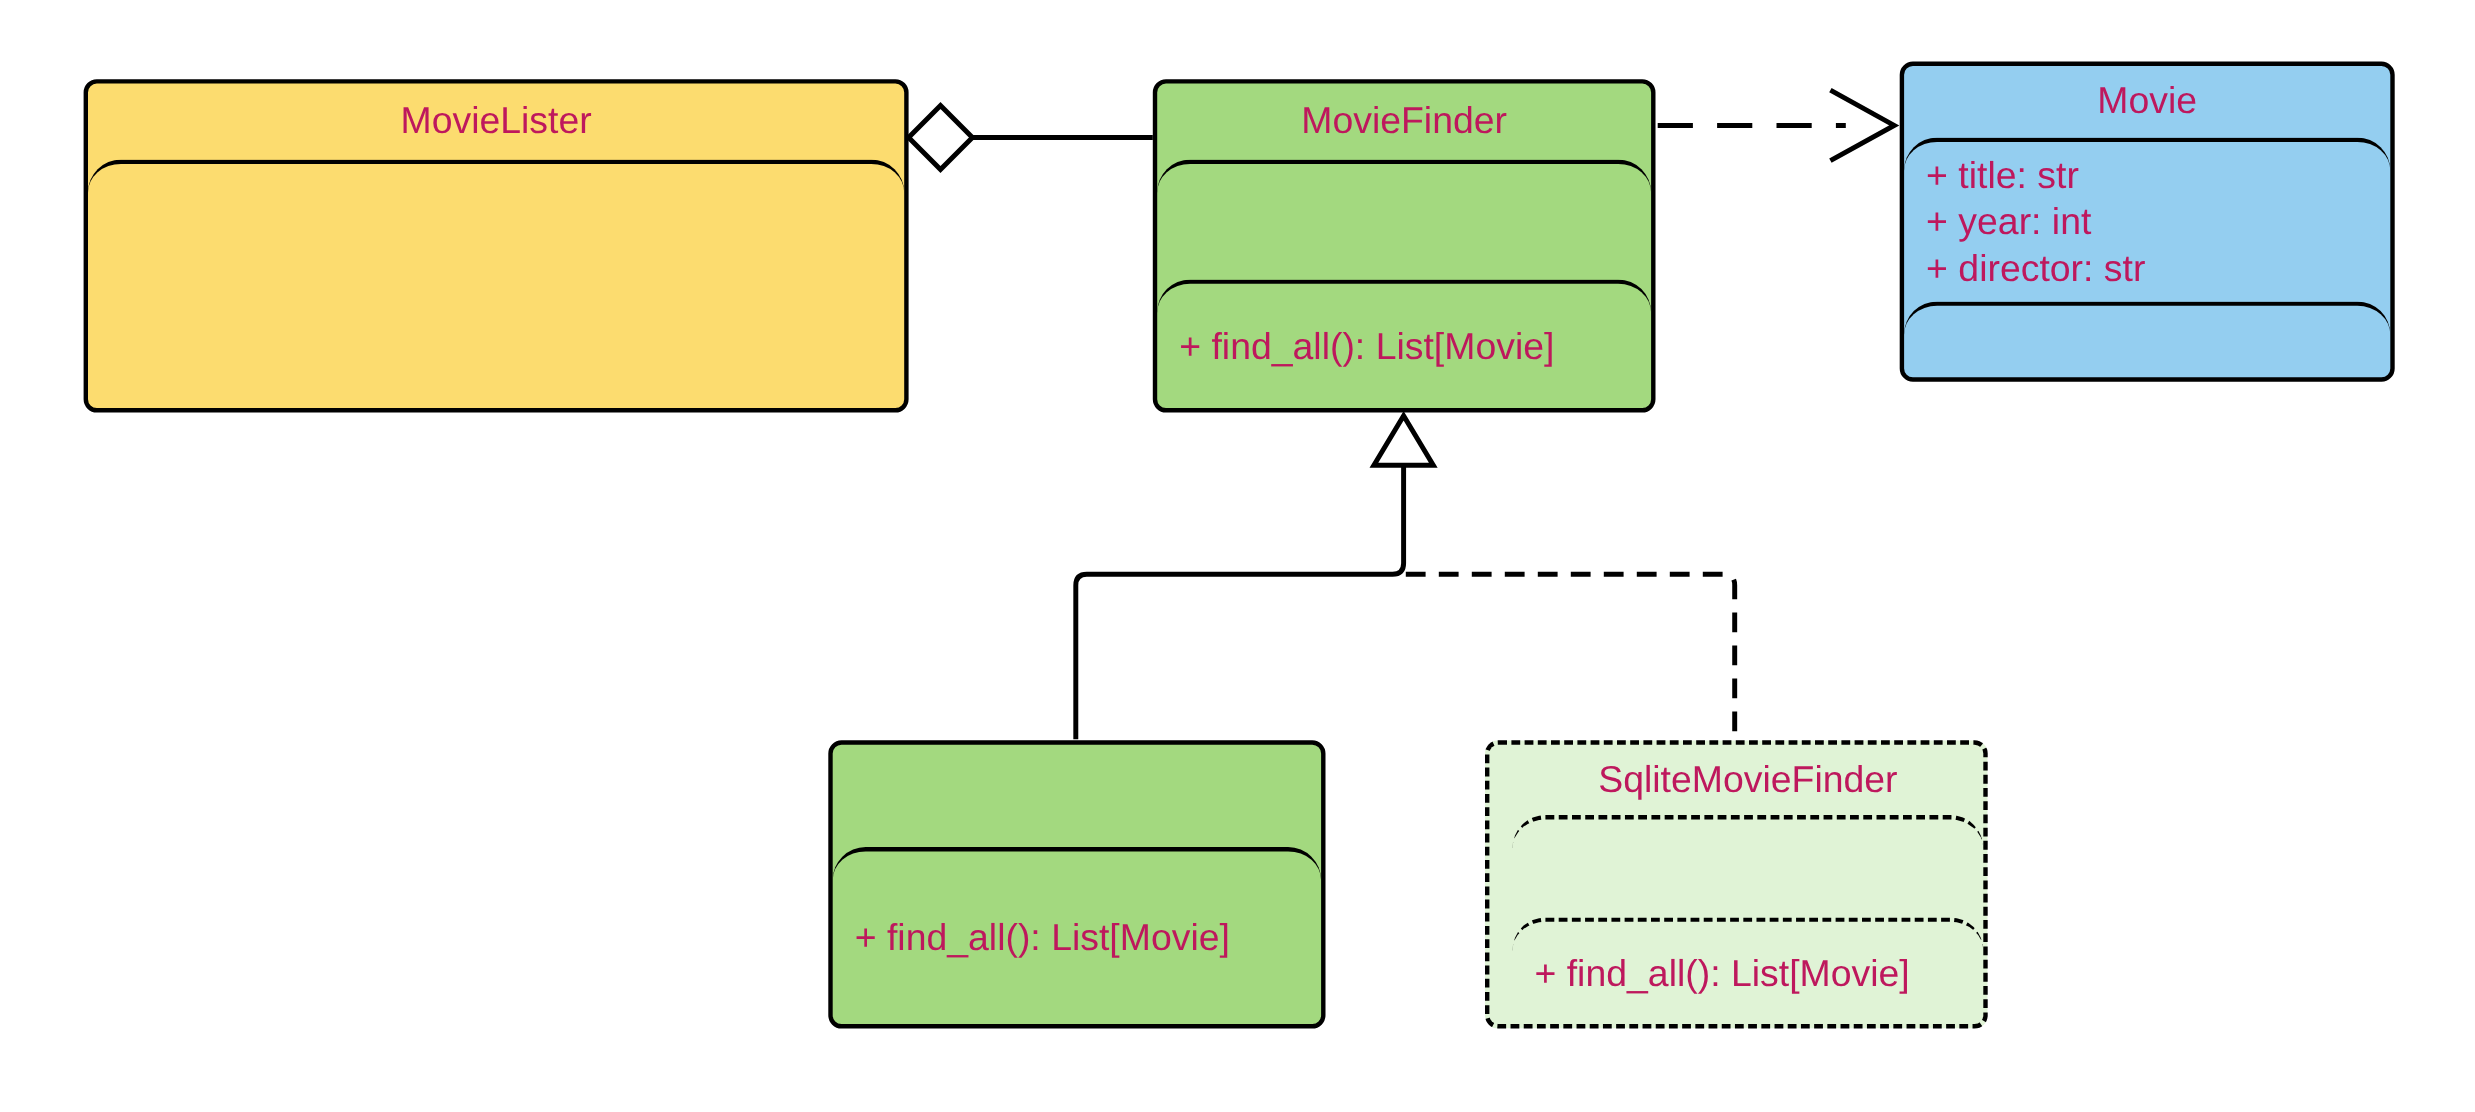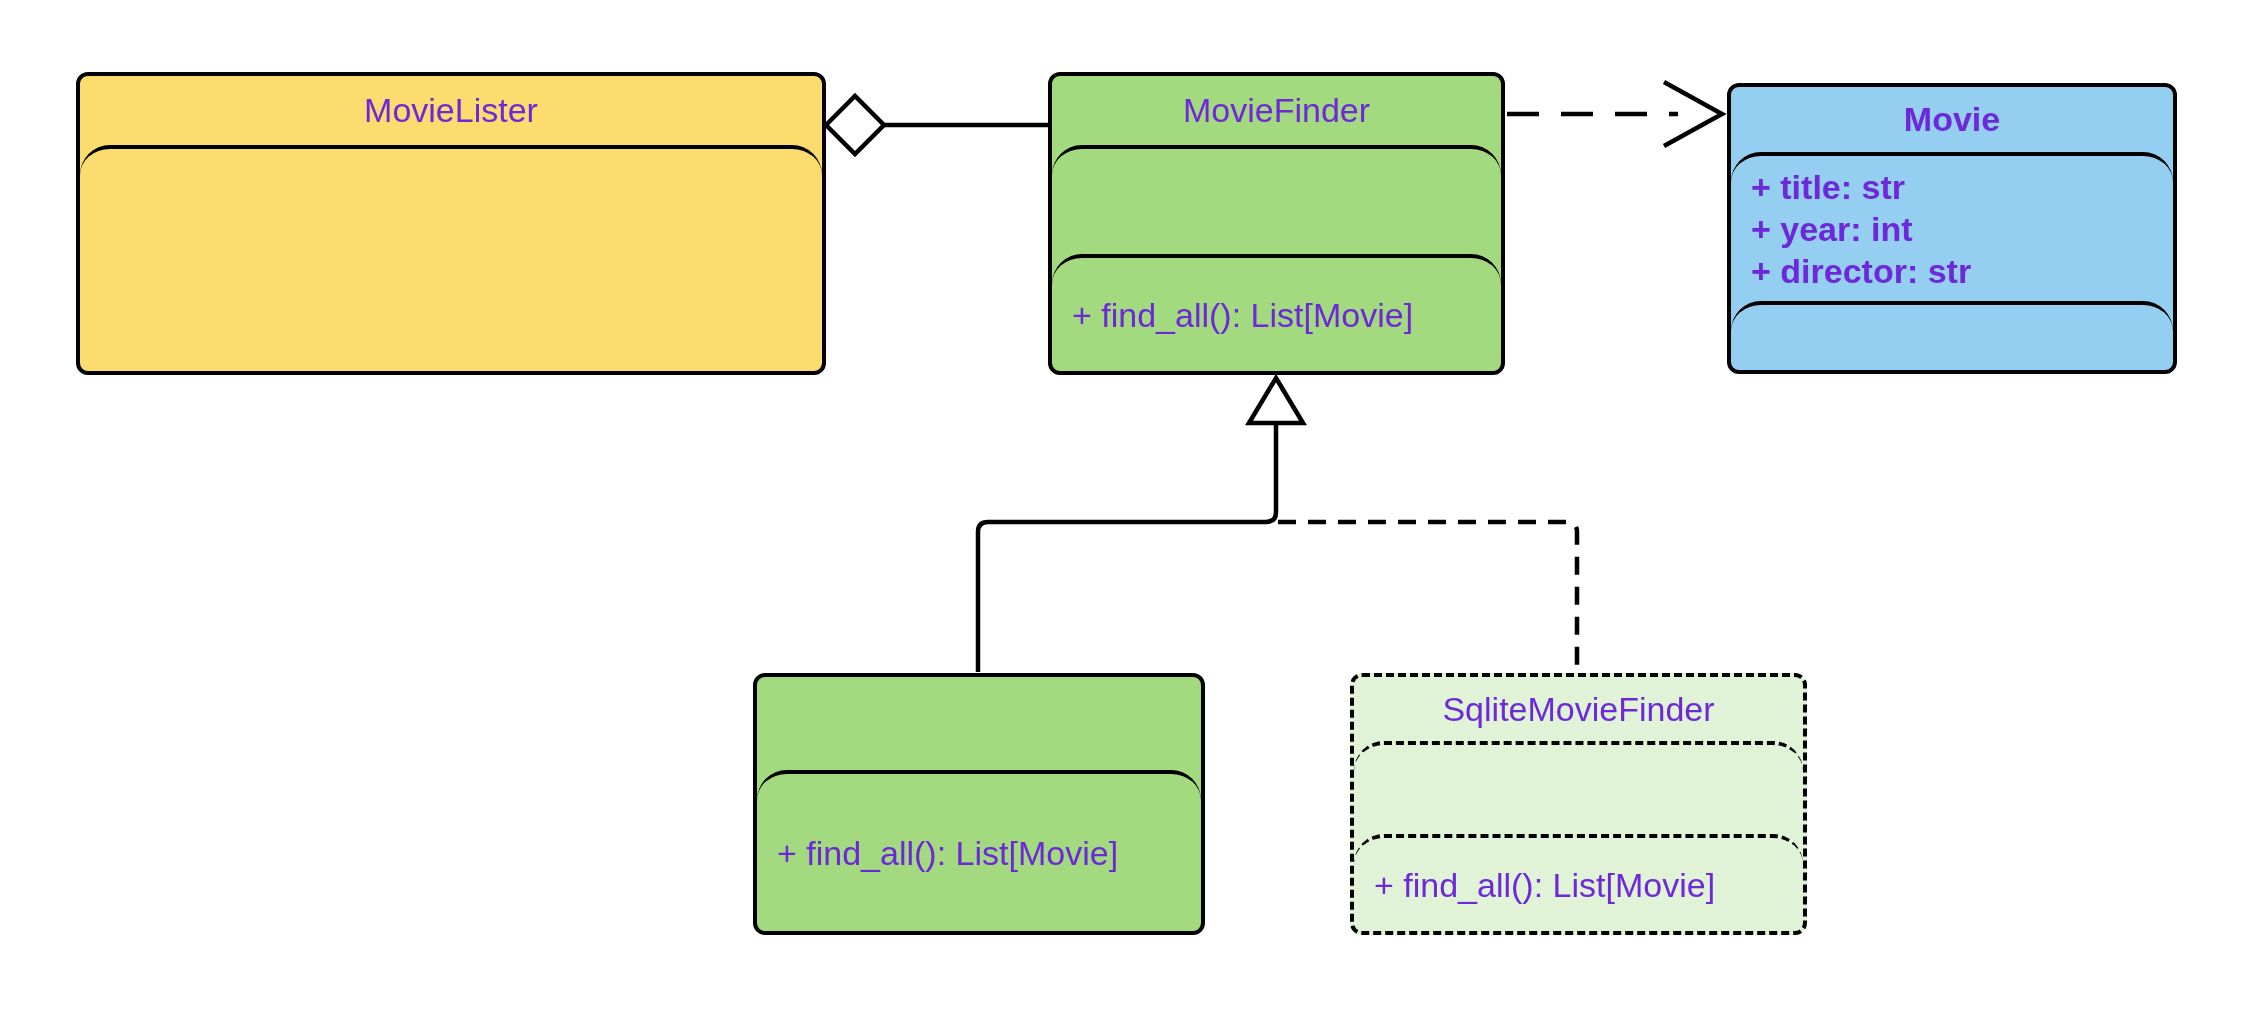--- a/index.html
+++ b/index.html
@@ -2,38 +2,38 @@
 <html><head>
 <meta charset="utf-8">
 <style>
   html, body { margin: 0; padding: 0; background: #ffffff; }
   #canvas {
     position: relative;
     width: 2250px;
     height: 1011px;
     background: #ffffff;
     font-family: "Liberation Sans", sans-serif;
-    color: #6d28d9;
+    color: #be185d;
     overflow: hidden;
   }
   #edges {
     position: absolute;
     left: 0; top: 0;
     width: 2250px; height: 1011px;
   }
   .uml-box {
     position: absolute;
     box-sizing: border-box;
     border: 4px solid #000000;
     border-radius: 12px;
     display: flex;
     flex-direction: column;
     font-size: 34px;
   }
-  .uml-box.dashed { border-style: dashed; }
+  .uml-box.dashed { border-style: dashed; padding-left: 21px; }
   .compartment {
     box-sizing: border-box;
     overflow: hidden;
   }
   .compartment + .compartment { border-top: 4px solid #000000; }
   .uml-box.dashed .compartment + .compartment { border-top-style: dashed; }
   .title-row {
     display: flex;
     align-items: center;
     justify-content: center;
@@ -74,21 +74,21 @@
   </div>
 
   <div class="uml-box" style="left: 1048px; top: 72px; width: 457px; height: 303px; background: rgb(163, 217, 127);">
     <div class="compartment title-row" style="height:69px;text-align:center;">MovieFinder</div>
     <div class="compartment member-row" style="flex:0 0 109px;"></div>
     <div class="compartment member-row" style="flex:1 1 auto;">
       <div class="member-line">+ find_all(): List[Movie]</div>
     </div>
   </div>
 
-  <div class="uml-box" style="left: 1727px; top: 83px; width: 450px; height: 291px; background: rgb(148, 206, 240); font-weight: bold;">
+  <div class="uml-box" style="left: 1727px; top: 56px; width: 450px; height: 291px; background: rgb(148, 206, 240);">
     <div class="compartment title-row" style="height:65px;">Movie</div>
     <div class="compartment member-row" style="flex:0 0 149px;">
       <div class="member-line">+ title: str</div>
       <div class="member-line">+ year: int</div>
       <div class="member-line">+ director: str</div>
     </div>
     <div class="compartment member-row" style="flex:1 1 auto;"></div>
   </div>
 
   <div class="uml-box" style="left: 753px; top: 673px; width: 452px; height: 262px; background: rgb(163, 217, 127);">

